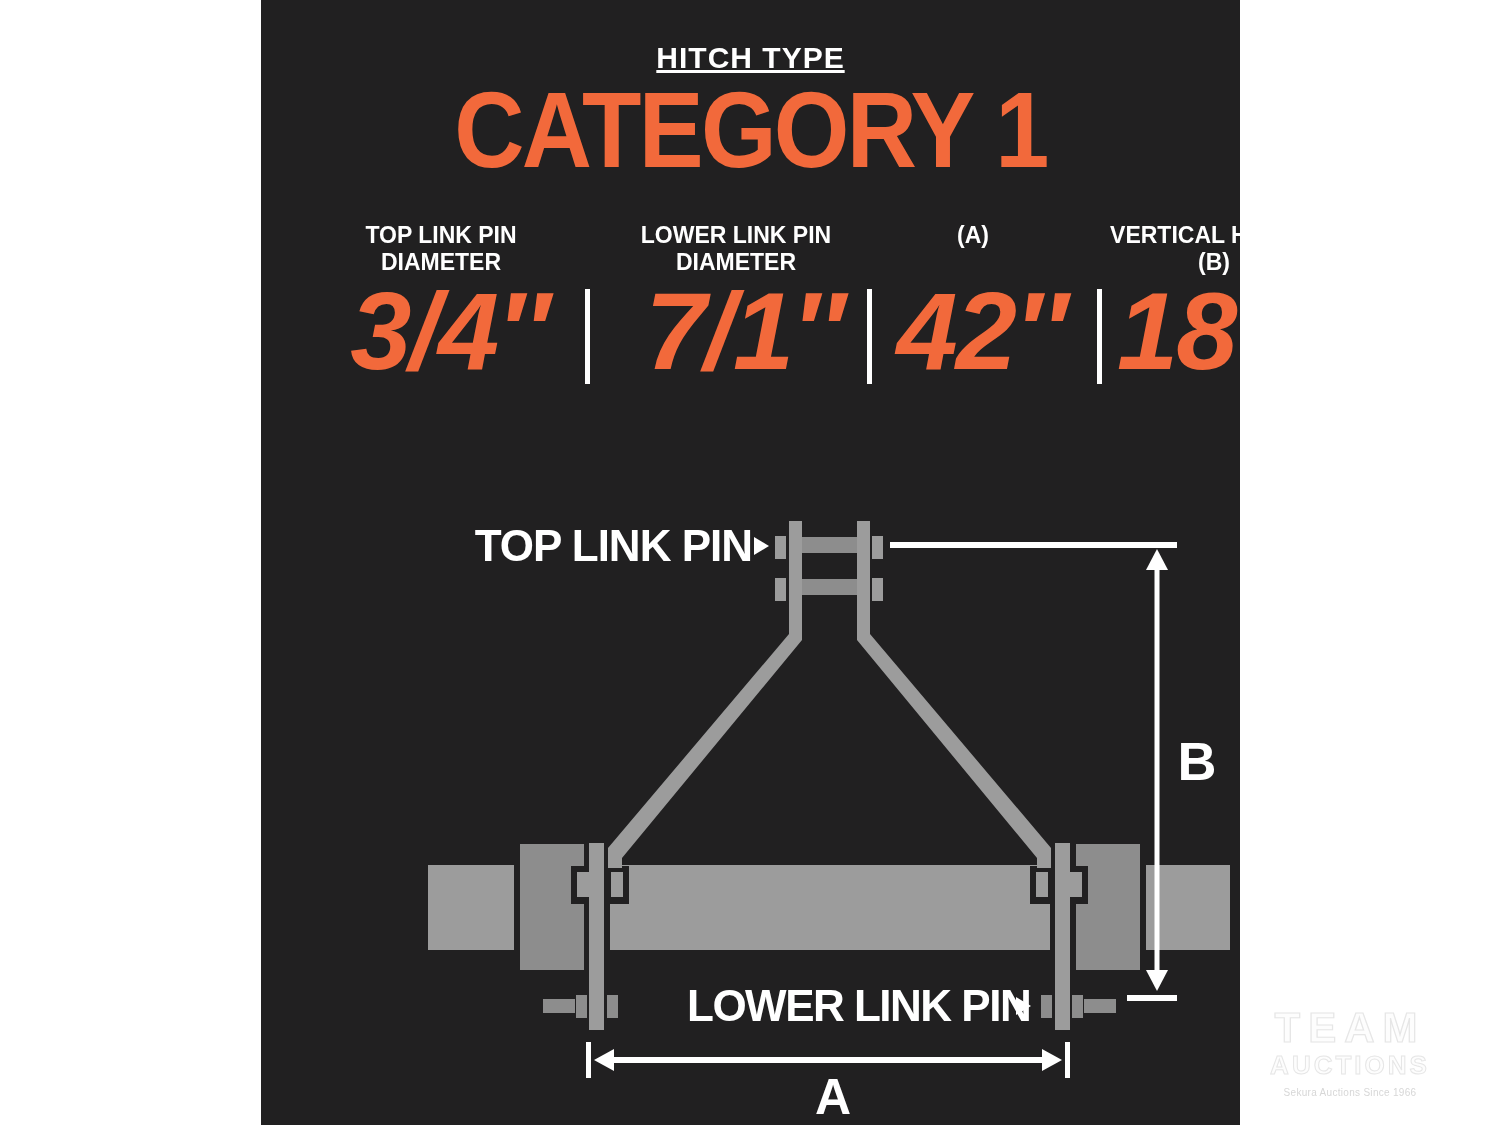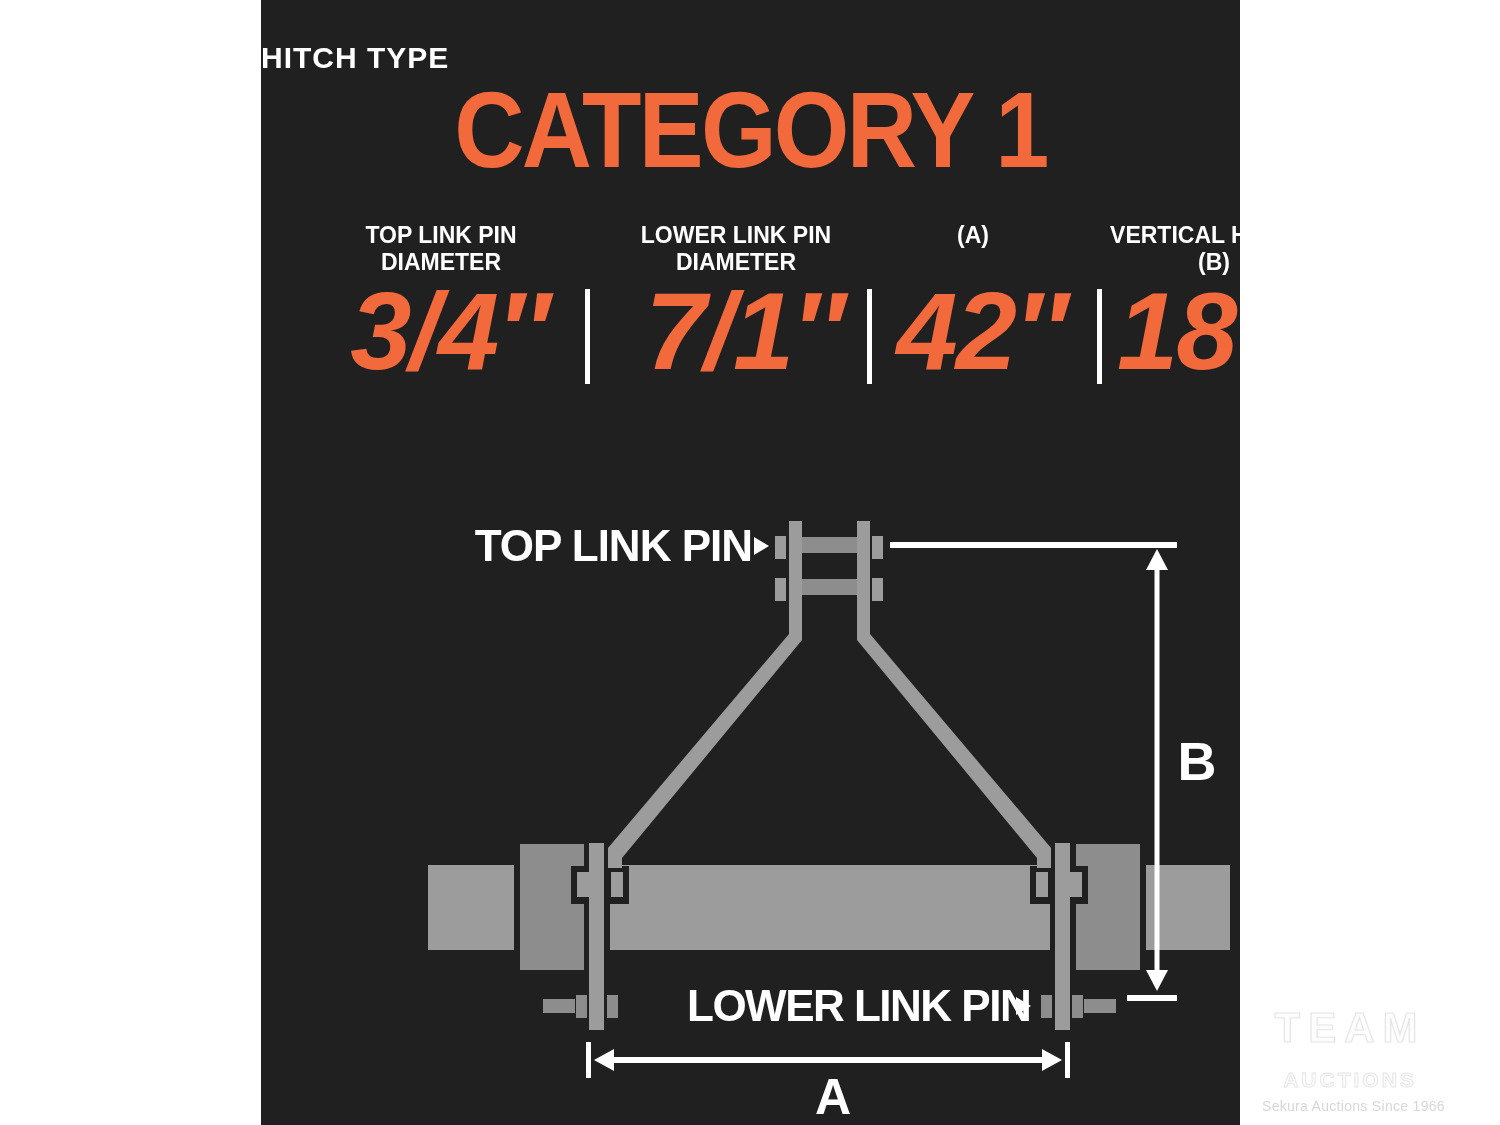--- a/index.html
+++ b/index.html
@@ -7,22 +7,22 @@
     width:1500px;height:1125px;position:relative;overflow:hidden;
     background:var(--background,#fff);
     font-family:"Liberation Sans", sans-serif;
   }
   .panel{
     position:absolute;left:261px;top:0;width:979px;height:1125px;
     background:var(--panel,#212021);overflow:hidden;
   }
   
   .kicker{
-    position:absolute;left:0;right:0;top:43px;
-    color:var(--text-white,#fff);font-size:30px;font-weight:700;letter-spacing:1px;line-height:1;
+    position:absolute;left:0;right:0;top:43px;text-align:center;
+    color:var(--text-white,#fff);font-size:30px;font-weight:700;letter-spacing:1px;line-height:1;text-decoration:underline;
   }
   .title{
     position:absolute;left:0;right:0;top:76px;text-align:center;
     color:var(--accent-orange,#f2693b);font-size:108px;font-weight:700;letter-spacing:-3px;line-height:1;
     transform:scaleX(0.9);transform-origin:50% 50%;
   }
   
   .spec-col{position:absolute;top:0;width:320px;text-align:center;}
   .spec-label{
     position:absolute;top:222px;left:0;width:100%;
@@ -50,24 +50,24 @@
   .lower-link{top:984px;left:426px;width:326px;text-align:center;font-size:44px;letter-spacing:-1.5px;}
   .dim-b{top:734px;left:906px;width:60px;text-align:center;font-size:54px;}
   .dim-a{top:1072px;left:512px;width:120px;text-align:center;font-size:50px;}
   
   .watermark{position:absolute;left:1262px;top:1006px;width:176px;text-align:center;}
   .wm1{
     font-size:42px;font-weight:700;letter-spacing:8px;line-height:1.05;
     color:#fdfdfd;-webkit-text-stroke:1.2px #e6e6e6;
   }
   .wm2{
-    font-size:21px;font-weight:700;letter-spacing:3px;line-height:1.2;
-    color:#fdfdfd;margin-top:17px;-webkit-text-stroke:1px #e6e6e6;
+    font-size:26px;font-weight:700;letter-spacing:3px;line-height:1.2;
+    color:#fdfdfd;-webkit-text-stroke:1px #e6e6e6;
   }
-  .wm3{margin-top:6px;font-size:14px;font-weight:400;color:#d7d7d7;letter-spacing:0.3px;white-space:nowrap;}
+  .wm3{margin-top:6px;font-size:10px;font-weight:400;color:#d7d7d7;letter-spacing:0.3px;white-space:nowrap;}
 </style>
 </head>
 <body>
 
 <div class="panel">
 
   <div class="kicker">HITCH TYPE</div>
   <div class="title">CATEGORY 1</div>
 
   <div class="spec-col" style="left:20px;">

